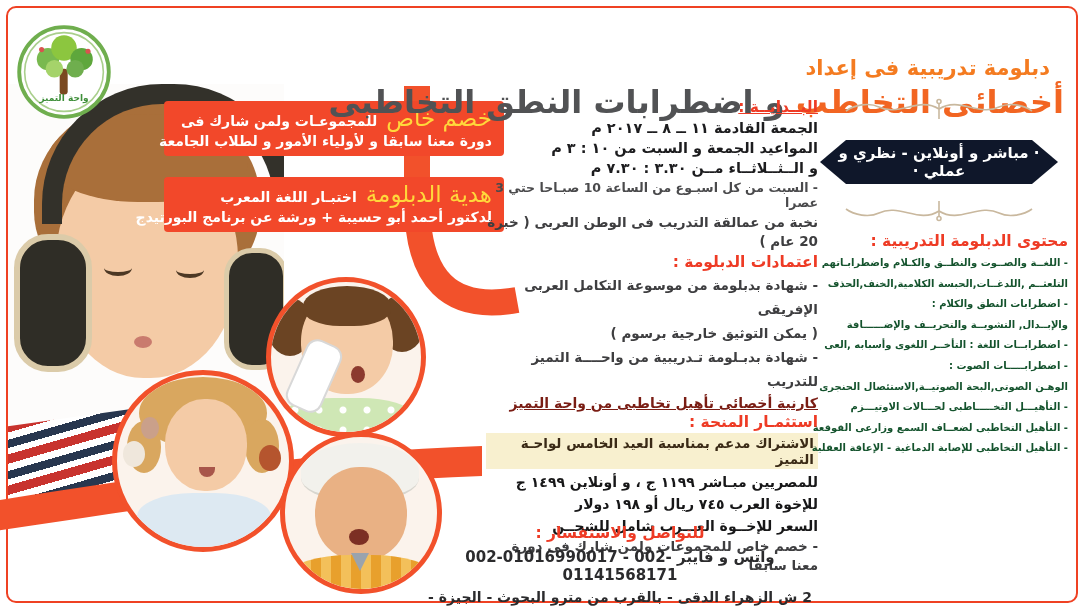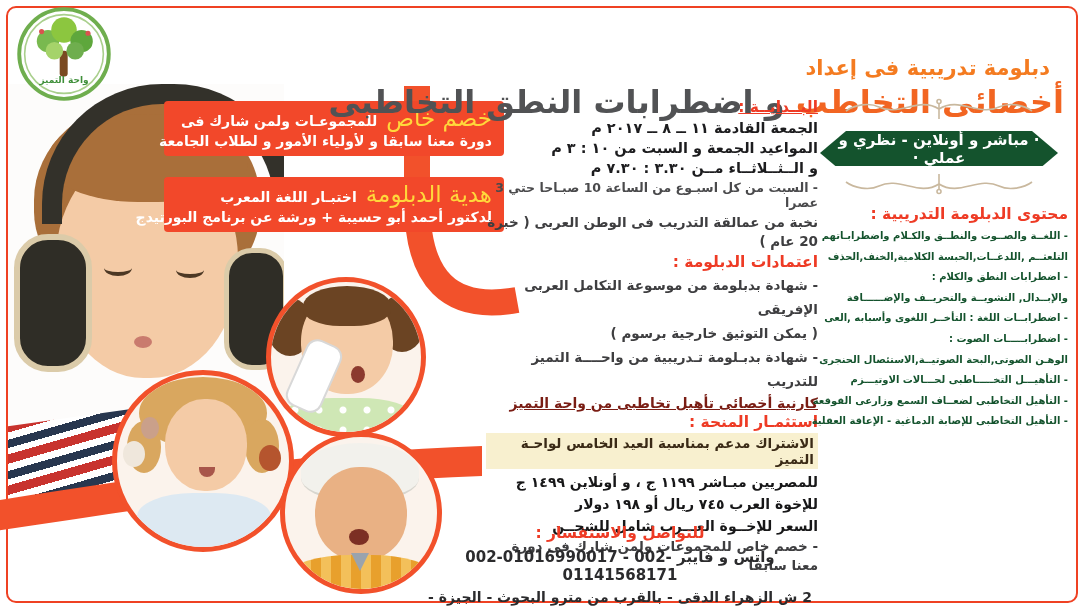--- a/index.html
+++ b/index.html
@@ -4,21 +4,21 @@
 <style>
   html,body{margin:0;padding:0;background:#fff;}
   #canvas{position:relative;width:1084px;height:609px;background:#ffffff;overflow:hidden;
           font-family:"DejaVu Sans",sans-serif;}
   .frame{position:absolute;inset:6px;border:2px solid #ef4123;border-radius:10px;z-index:0;}
 
   
   .deco{position:absolute;left:0;top:0;width:1084px;height:609px;z-index:2;pointer-events:none;}
 
   
-  .logo{position:absolute;left:16px;top:6px;width:96px;height:96px;z-index:5;}
+  .logo{position:absolute;left:16px;top:24px;width:96px;height:96px;z-index:5;}
   .logo-name{position:absolute;left:0;right:0;bottom:17px;text-align:center;font-size:9px;
              font-weight:bold;color:#3f8f3a;}
 
   
   .header{position:absolute;left:420px;top:12px;right:20px;z-index:4;}
   .kicker{text-align:right;padding-right:14px;color:#f47b20;font-size:21px;font-weight:bold;margin-top:44px;}
   .title{text-align:center;font-size:32px;font-weight:bold;color:#515254;margin-top:3px;white-space:nowrap;}
   .title .hl{color:#f26522;}
 
   
@@ -96,21 +96,21 @@
   
   .contact{position:absolute;left:420px;top:524px;width:400px;z-index:4;text-align:center;}
   .c-head{color:#ee3b25;font-weight:bold;font-size:15.5px;margin-bottom:6px;}
   .phones{font-size:15px;font-weight:bold;color:#2b2b2d;}
   .num{direction:ltr;unicode-bidi:isolate;}
   .addr{font-size:14px;font-weight:bold;color:#2b2b2d;margin-top:5px;}
 
   
   .right{position:absolute;right:16px;top:98px;width:258px;z-index:4;text-align:right;}
   .ribbon-zone{text-align:center;margin-bottom:6px;}
-  .ribbon{margin:7px auto;width:238px;height:35px;background:#14532d;color:#fff;font-weight:bold;font-size:15px;
+  .ribbon{margin:16px auto;width:238px;height:44px;background:#0f172a;color:#fff;font-weight:bold;font-size:15px;
           display:flex;align-items:center;justify-content:center;
           clip-path:polygon(26px 0,212px 0,238px 22px,212px 44px,26px 44px,0 22px);}
   .r-head{color:#ee3b25;font-weight:bold;font-size:15.5px;margin:5px 0 3px;}
   .r-item{font-size:10px;font-weight:bold;color:#14532d;line-height:20.6px;}
 </style>
 </head>
 <body>
 
 <div id="canvas">
   <div class="frame"></div>

